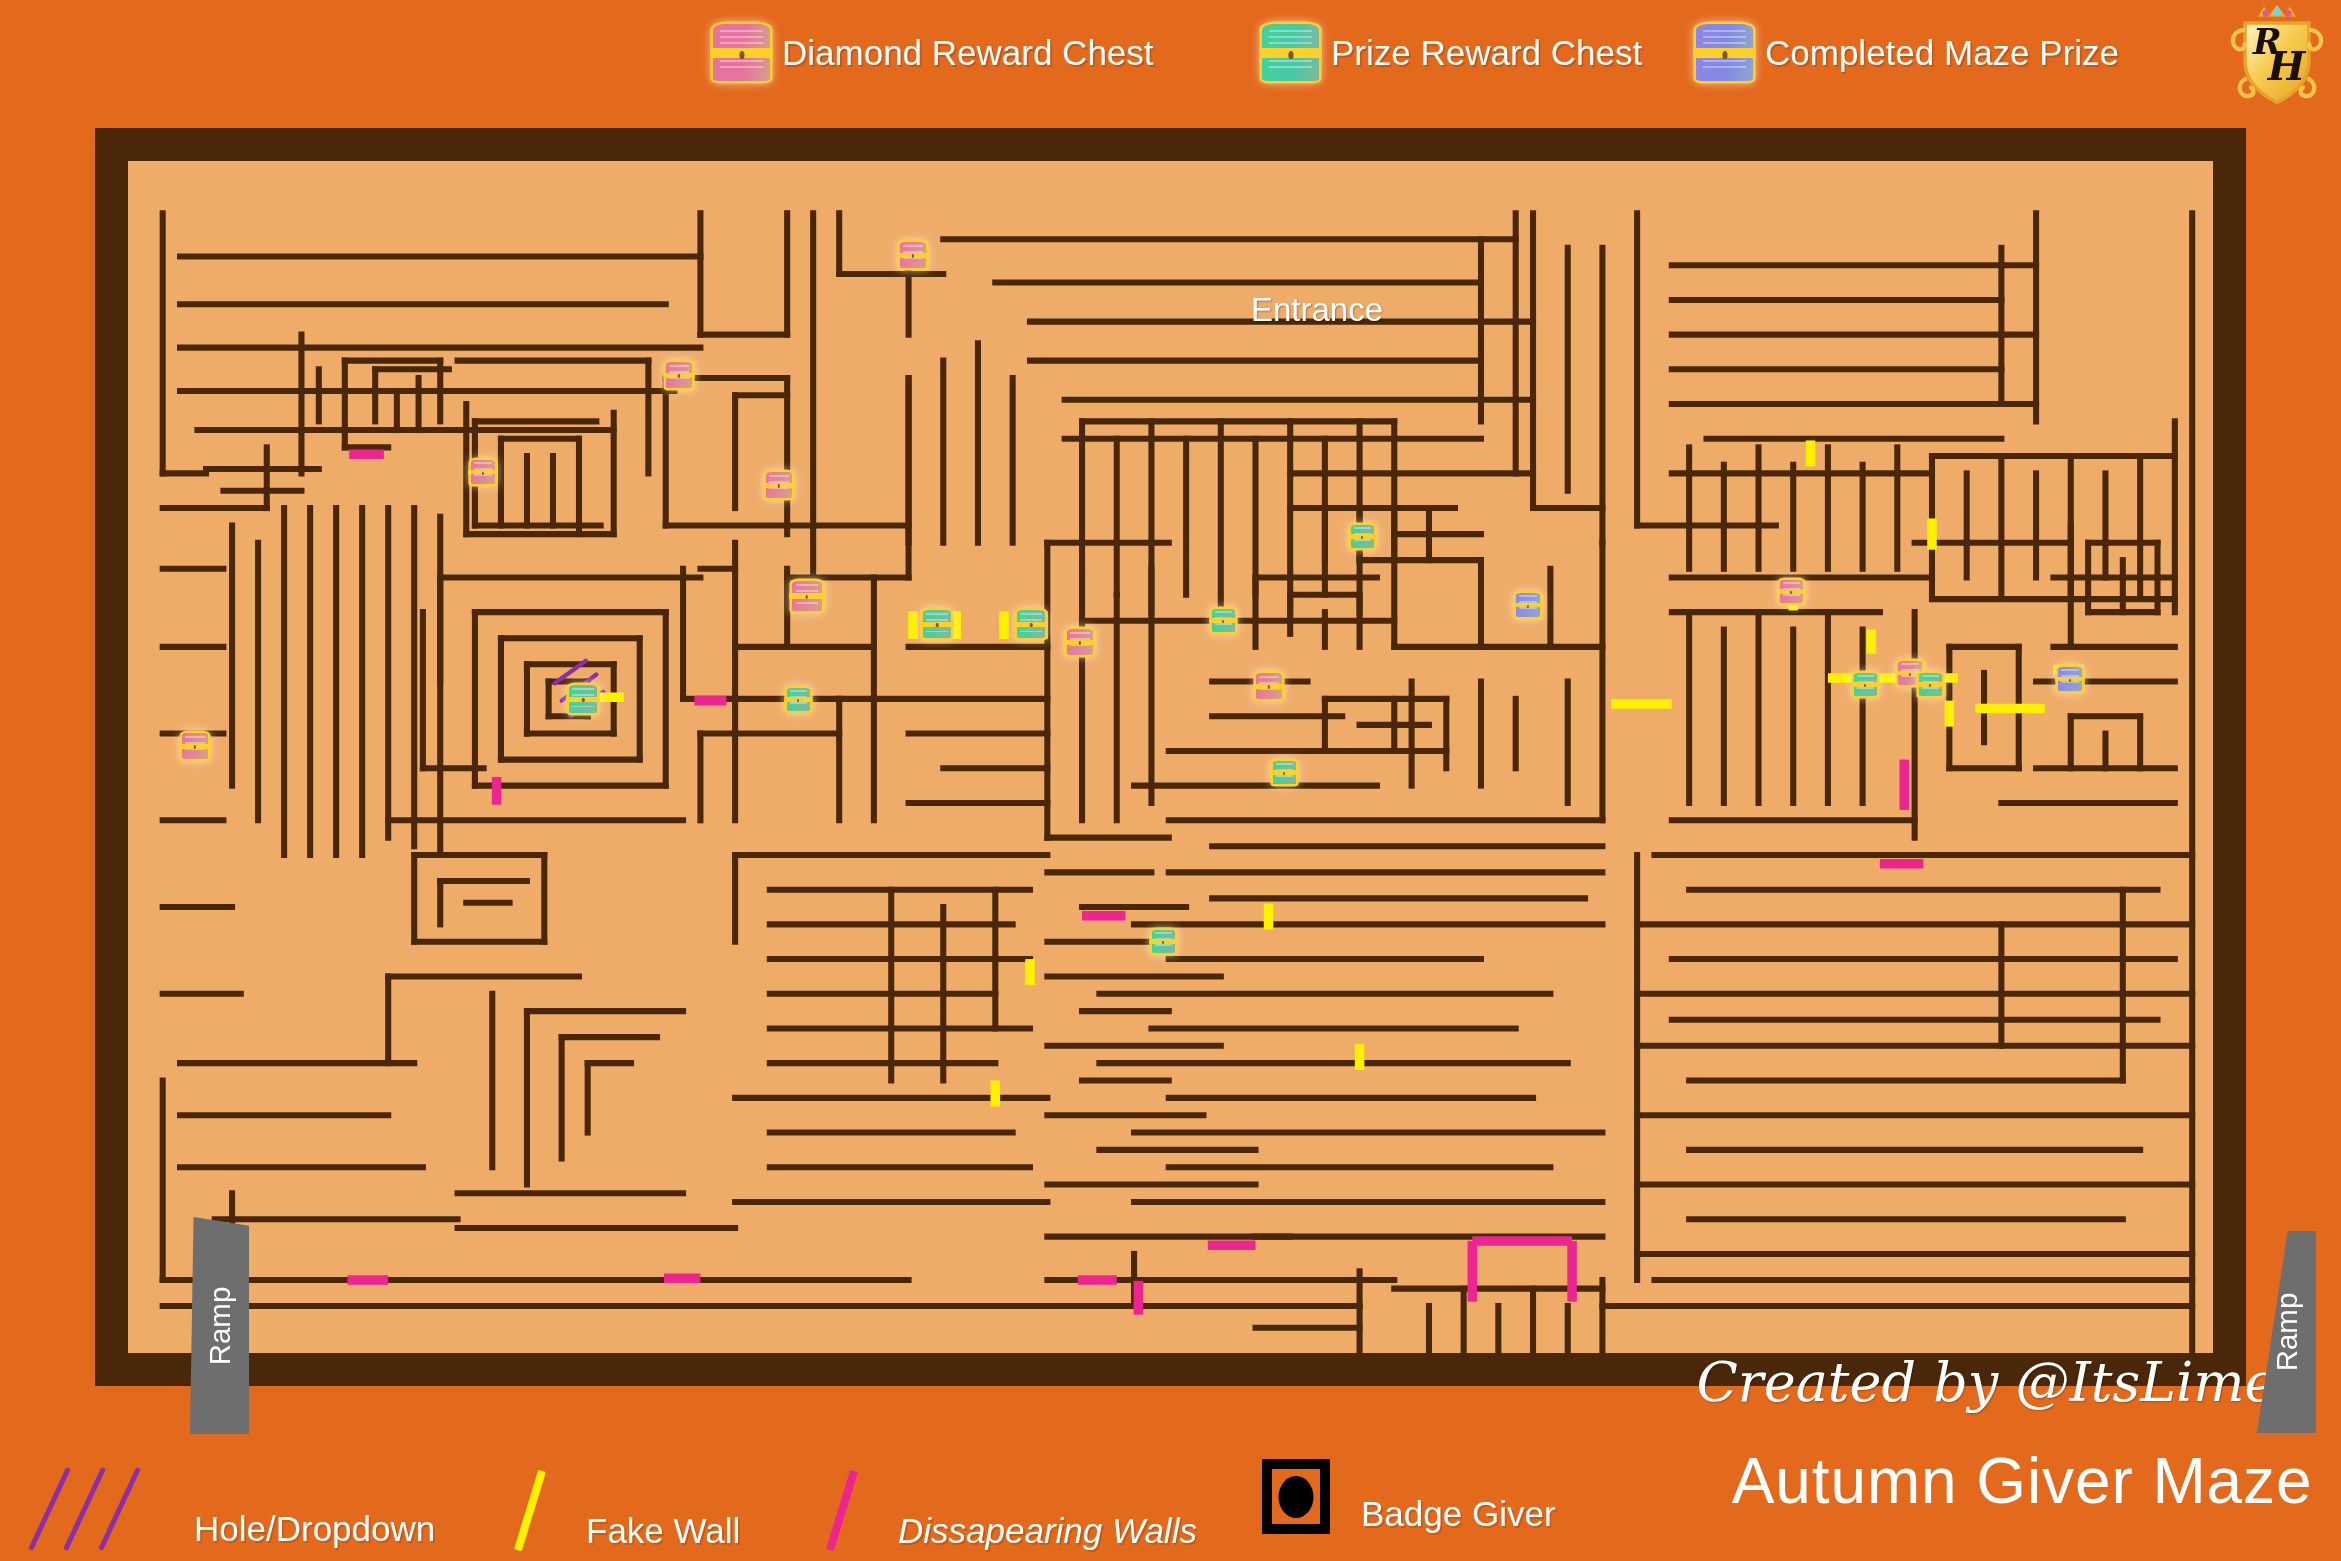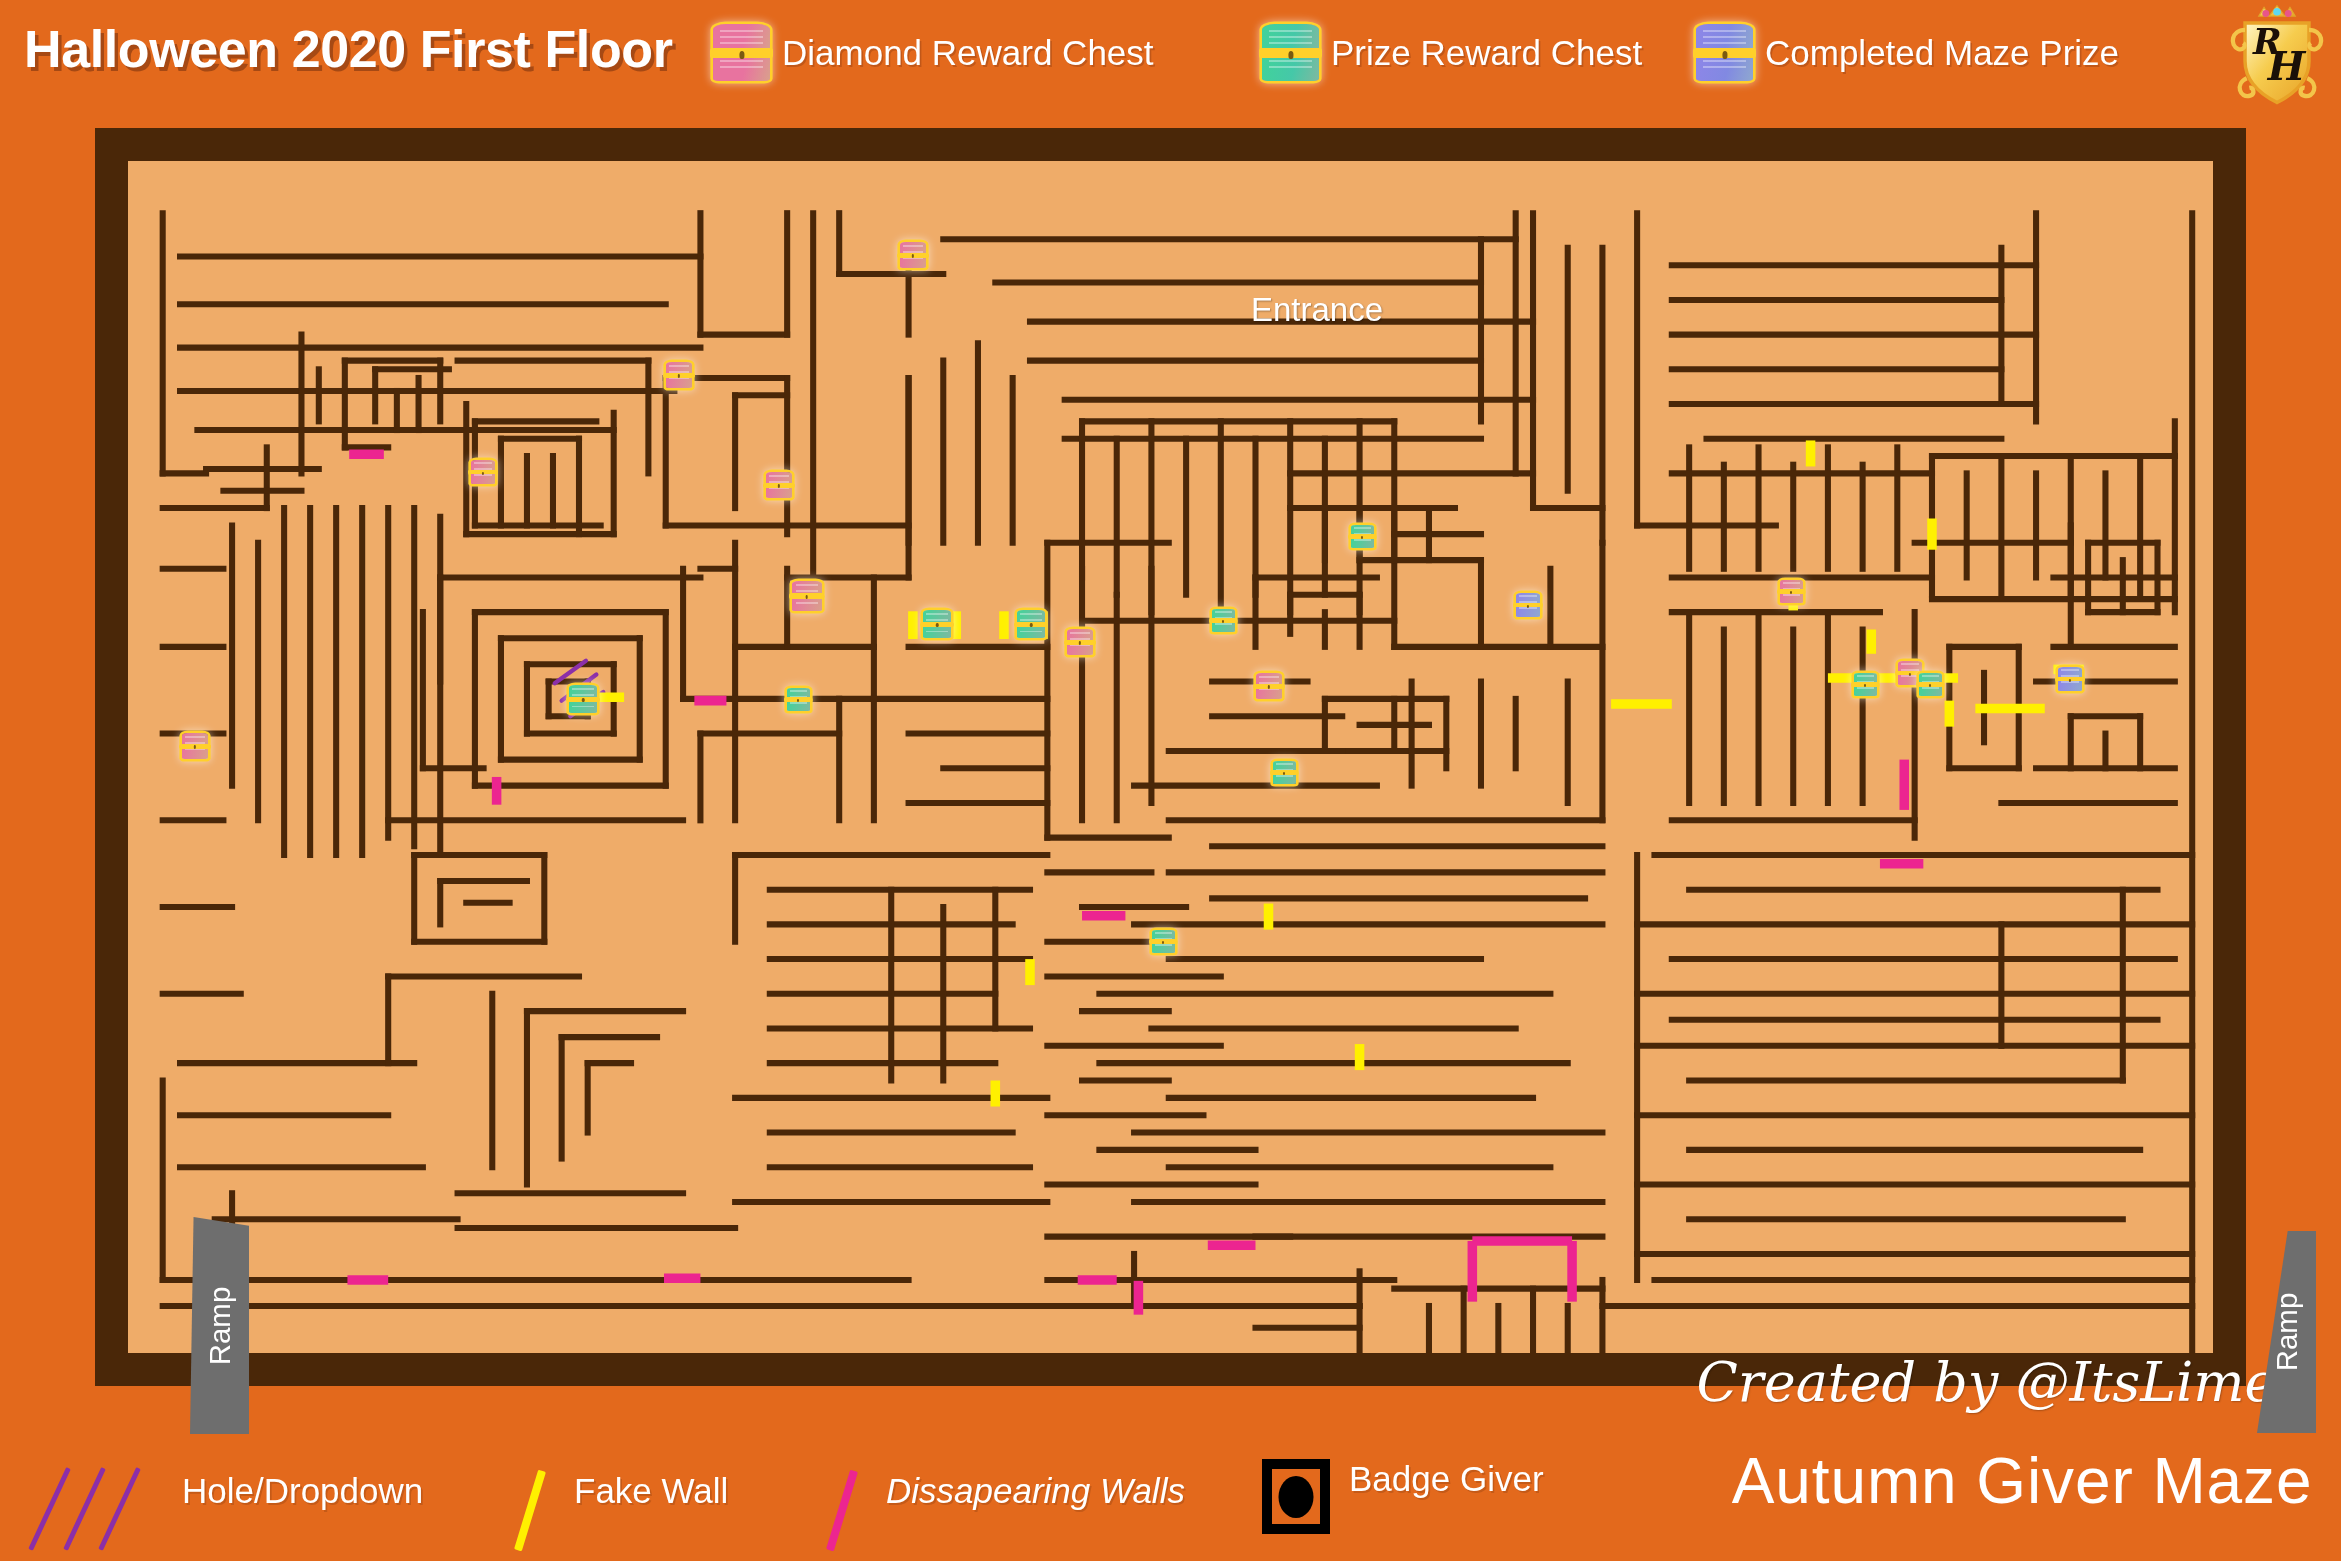--- a/index.html
+++ b/index.html
@@ -90,21 +90,21 @@
     clip-path:polygon(52% 0, 100% 0, 100% 100%, 0 100%);
   }
   .ramp span{
     position:absolute;left:50%;top:50%;
     transform:translate(-50%,-50%) rotate(-90deg);
     color:#fff;font-size:29.5px;white-space:nowrap;
   }
 
   
   #bottom-legend{position:absolute;left:0;top:1440px;width:2342px;height:121px;}
-  .bl-item{position:absolute;display:flex;align-items:flex-start;gap:19px;}
+  .bl-item{position:absolute;display:flex;align-items:flex-end;gap:31px;}
   .bl-item .bl-text{font-size:35px;color:#fff;white-space:nowrap;
     text-shadow:1.7px 1.7px 0 rgba(90,35,10,.22);}
   #bl-hole{left:42px;top:31px;}
   #bl-fake{left:503px;top:31px;}
   #bl-dis{left:815px;top:31px;font-style:italic;}
   #bl-badge{left:1262px;top:19px;}
   .hatch3{position:relative;width:121px;height:78px;}
   .hatch3 i{position:absolute;width:5.2px;height:90px;background:#8B2FA8;
     transform:rotate(25deg);border-radius:1.7px;}
   .hatch3 i:nth-child(1){left:5.2px;top:-7px;}
@@ -129,21 +129,20 @@
     font-size:64px;color:#fff;white-space:nowrap;
     letter-spacing:0.9px;
   }
   svg.mz{display:block;}
 </style>
 </head>
 <body>
 
 <div id="header">
 
-  <div id="map-title">Halloween 2020 First Floor</div>
 
   <div class="legend-top" id="lt-diamond">
     <span class="chest glow" style="width:57px;height:57px;">
       <span class="lid" style="background:linear-gradient(105deg,#E8739F 0%,#E8739F 55%,#D9A08C 100%);"></span>
       <span class="body" style="background:linear-gradient(105deg,#E8739F 0%,#E8739F 55%,#D9A08C 100%);"></span>
       <span class="stripes"></span>
       <span class="band"></span>
       <span class="lock"></span>
     </span>
     <span class="lt-label">Diamond Reward Chest</span>

